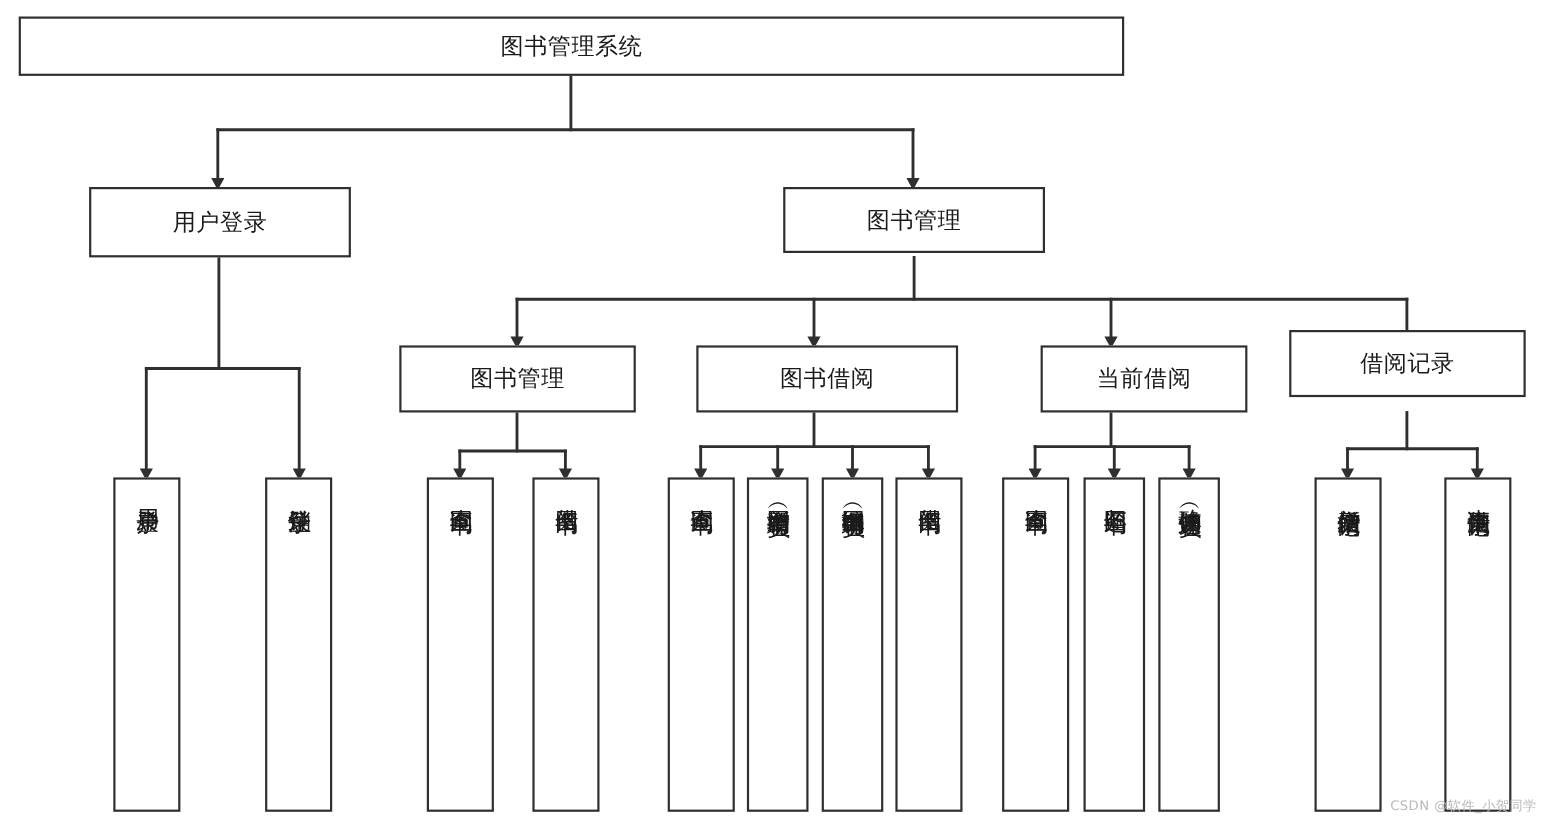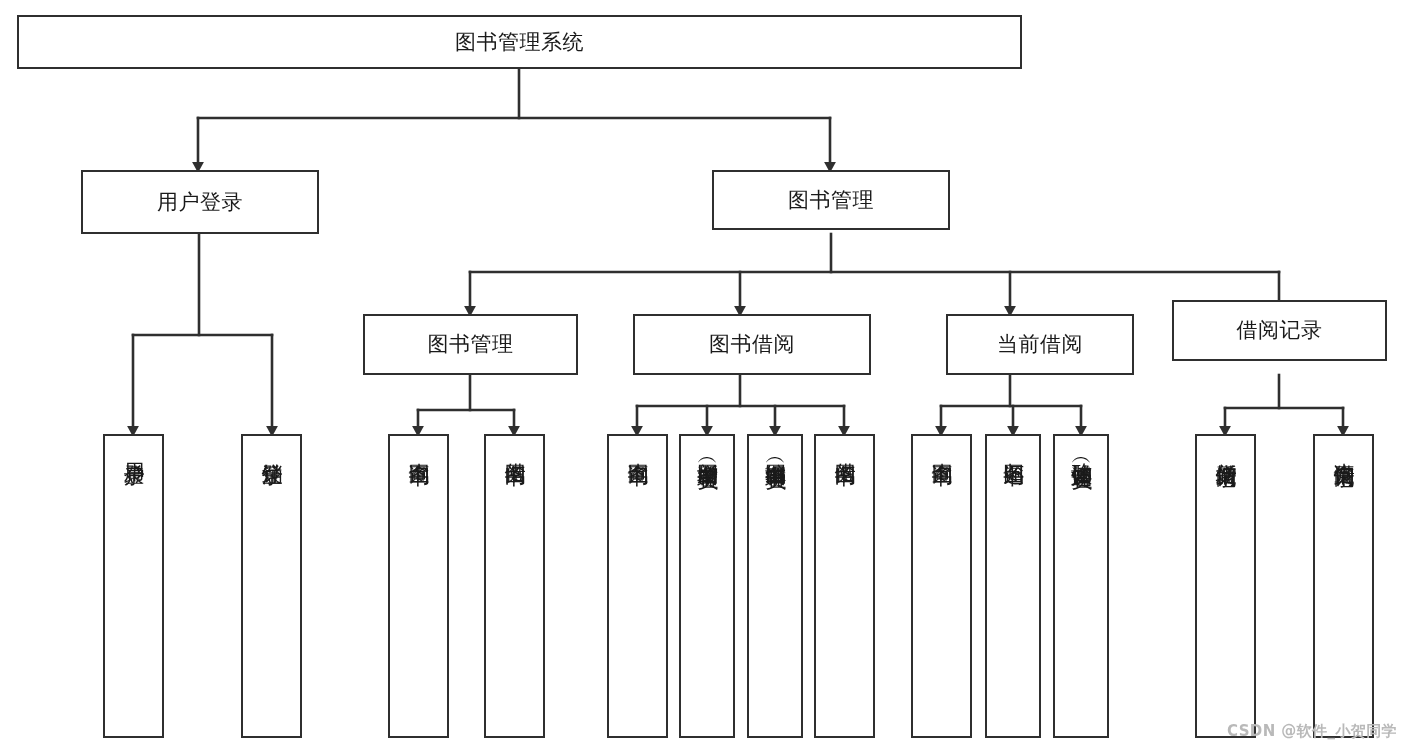--- a/index.html
+++ b/index.html
@@ -54,26 +54,25 @@
   }
   .node.leaf {
     align-items: flex-start;
     justify-content: center;
     padding-top: 10px;
   }
   .watermark {
     position: absolute;
     right: 8px;
     bottom: 6px;
-    font-size: 15px;
+    font-size: 12px;
     color: #b9b9b9;
     z-index: 5;
     white-space: nowrap;
     letter-spacing: 0.4px;
-    font-weight: bold;
   }
 </style>
 </head>
 <body>
 
 <div id="diagram-root">
 
   <svg id="diagram-svg" viewBox="0 0 1405 747" xmlns="http://www.w3.org/2000/svg">
     <defs>
       <marker id="arrow" markerWidth="10" markerHeight="12" refX="1.2" refY="6" orient="auto" markerUnits="userSpaceOnUse">

